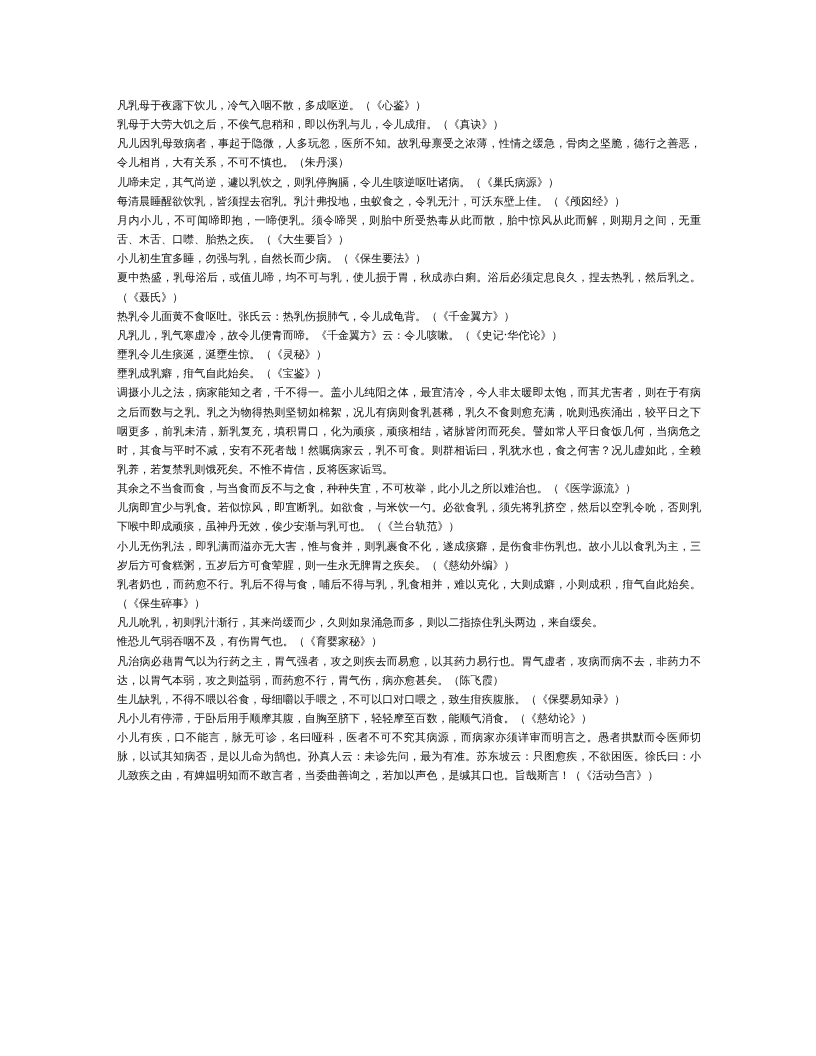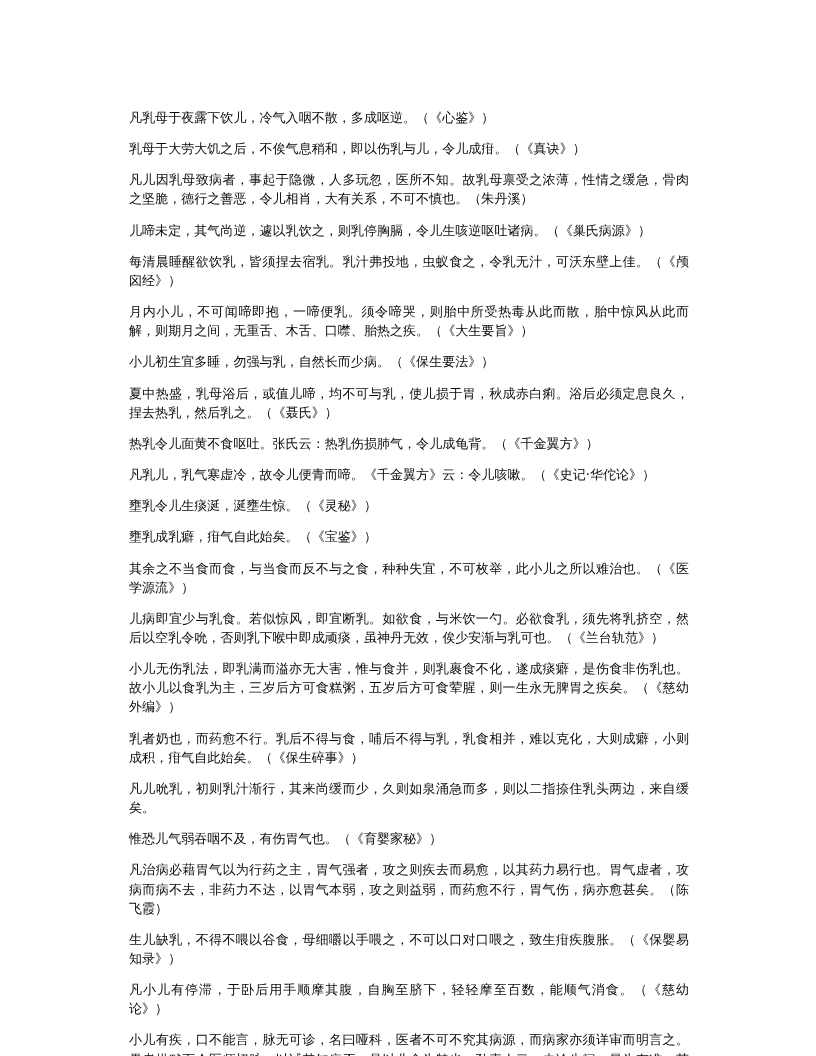--- a/index.html
+++ b/index.html
@@ -22,23 +22,23 @@
     background: #ffffff;
     box-sizing: border-box;
   }
   .text-body {
     position: absolute;
     left: 117px;
     top: 96px;
     width: 584px;
   }
   .para {
-    margin: 12px;
+    margin: 0;
     padding: 0;
-    font-size: 13px;
+    font-size: 11px;
     line-height: 19.15px;
     text-align: justify;
     text-justify: inter-character;
     color: #0a0a0a;
     letter-spacing: 0.05px;
     word-break: break-all;
     font-weight: 400;
   }
   
   .para:last-child { margin-bottom: 0; }
@@ -53,20 +53,21 @@
     <p class="para">凡儿因乳母致病者，事起于隐微，人多玩忽，医所不知。故乳母禀受之浓薄，性情之缓急，骨肉之坚脆，德行之善恶，令儿相肖，大有关系，不可不慎也。（朱丹溪）</p>
     <p class="para">儿啼未定，其气尚逆，遽以乳饮之，则乳停胸膈，令儿生咳逆呕吐诸病。（《巢氏病源》）</p>
     <p class="para">每清晨睡醒欲饮乳，皆须捏去宿乳。乳汁弗投地，虫蚁食之，令乳无汁，可沃东壁上佳。（《颅囟经》）</p>
     <p class="para">月内小儿，不可闻啼即抱，一啼便乳。须令啼哭，则胎中所受热毒从此而散，胎中惊风从此而解，则期月之间，无重舌、木舌、口噤、胎热之疾。（《大生要旨》）</p>
     <p class="para">小儿初生宜多睡，勿强与乳，自然长而少病。（《保生要法》）</p>
     <p class="para">夏中热盛，乳母浴后，或值儿啼，均不可与乳，使儿损于胃，秋成赤白痢。浴后必须定息良久，捏去热乳，然后乳之。（《聂氏》）</p>
     <p class="para">热乳令儿面黄不食呕吐。张氏云：热乳伤损肺气，令儿成龟背。（《千金翼方》）</p>
     <p class="para">凡乳儿，乳气寒虚冷，故令儿便青而啼。《千金翼方》云：令儿咳嗽。（《史记·华佗论》）</p>
     <p class="para">壅乳令儿生痰涎，涎壅生惊。（《灵秘》）</p>
     <p class="para">壅乳成乳癖，疳气自此始矣。（《宝鉴》）</p>
+    <p class="para">调摄小儿之法，病家能知之者，千不得一。盖小儿纯阳之体，最宜清冷，今人非太暖即太饱，而其尤害者，则在于有病之后而数与之乳。乳之为物得热则坚韧如棉絮，况儿有病则食乳甚稀，乳久不食则愈充满，吮则迅疾涌出，较平日之下咽更多，前乳未清，新乳复充，填积胃口，化为顽痰，顽痰相结，诸脉皆闭而死矣。譬如常人平日食饭几何，当病危之时，其食与平时不减，安有不死者哉！然嘱病家云，乳不可食。则群相诟曰，乳犹水也，食之何害？况儿虚如此，全赖乳养，若复禁乳则饿死矣。不惟不肯信，反将医家诟骂。</p>
     <p class="para">其余之不当食而食，与当食而反不与之食，种种失宜，不可枚举，此小儿之所以难治也。（《医学源流》）</p>
     <p class="para">儿病即宜少与乳食。若似惊风，即宜断乳。如欲食，与米饮一勺。必欲食乳，须先将乳挤空，然后以空乳令吮，否则乳下喉中即成顽痰，虽神丹无效，俟少安渐与乳可也。（《兰台轨范》）</p>
     <p class="para">小儿无伤乳法，即乳满而溢亦无大害，惟与食并，则乳裹食不化，遂成痰癖，是伤食非伤乳也。故小儿以食乳为主，三岁后方可食糕粥，五岁后方可食荤腥，则一生永无脾胃之疾矣。（《慈幼外编》）</p>
     <p class="para">乳者奶也，而药愈不行。乳后不得与食，哺后不得与乳，乳食相并，难以克化，大则成癖，小则成积，疳气自此始矣。（《保生碎事》）</p>
     <p class="para">凡儿吮乳，初则乳汁渐行，其来尚缓而少，久则如泉涌急而多，则以二指捺住乳头两边，来自缓矣。</p>
     <p class="para">惟恐儿气弱吞咽不及，有伤胃气也。（《育婴家秘》）</p>
     <p class="para">凡治病必藉胃气以为行药之主，胃气强者，攻之则疾去而易愈，以其药力易行也。胃气虚者，攻病而病不去，非药力不达，以胃气本弱，攻之则益弱，而药愈不行，胃气伤，病亦愈甚矣。（陈飞霞）</p>
     <p class="para">生儿缺乳，不得不喂以谷食，母细嚼以手喂之，不可以口对口喂之，致生疳疾腹胀。（《保婴易知录》）</p>
     <p class="para">凡小儿有停滞，于卧后用手顺摩其腹，自胸至脐下，轻轻摩至百数，能顺气消食。（《慈幼论》）</p>
     <p class="para">小儿有疾，口不能言，脉无可诊，名曰哑科，医者不可不究其病源，而病家亦须详审而明言之。愚者拱默而令医师切脉，以试其知病否，是以儿命为鹄也。孙真人云：未诊先问，最为有准。苏东坡云：只图愈疾，不欲困医。徐氏曰：小儿致疾之由，有婢媪明知而不敢言者，当委曲善询之，若加以声色，是缄其口也。旨哉斯言！（《活动刍言》）</p>

